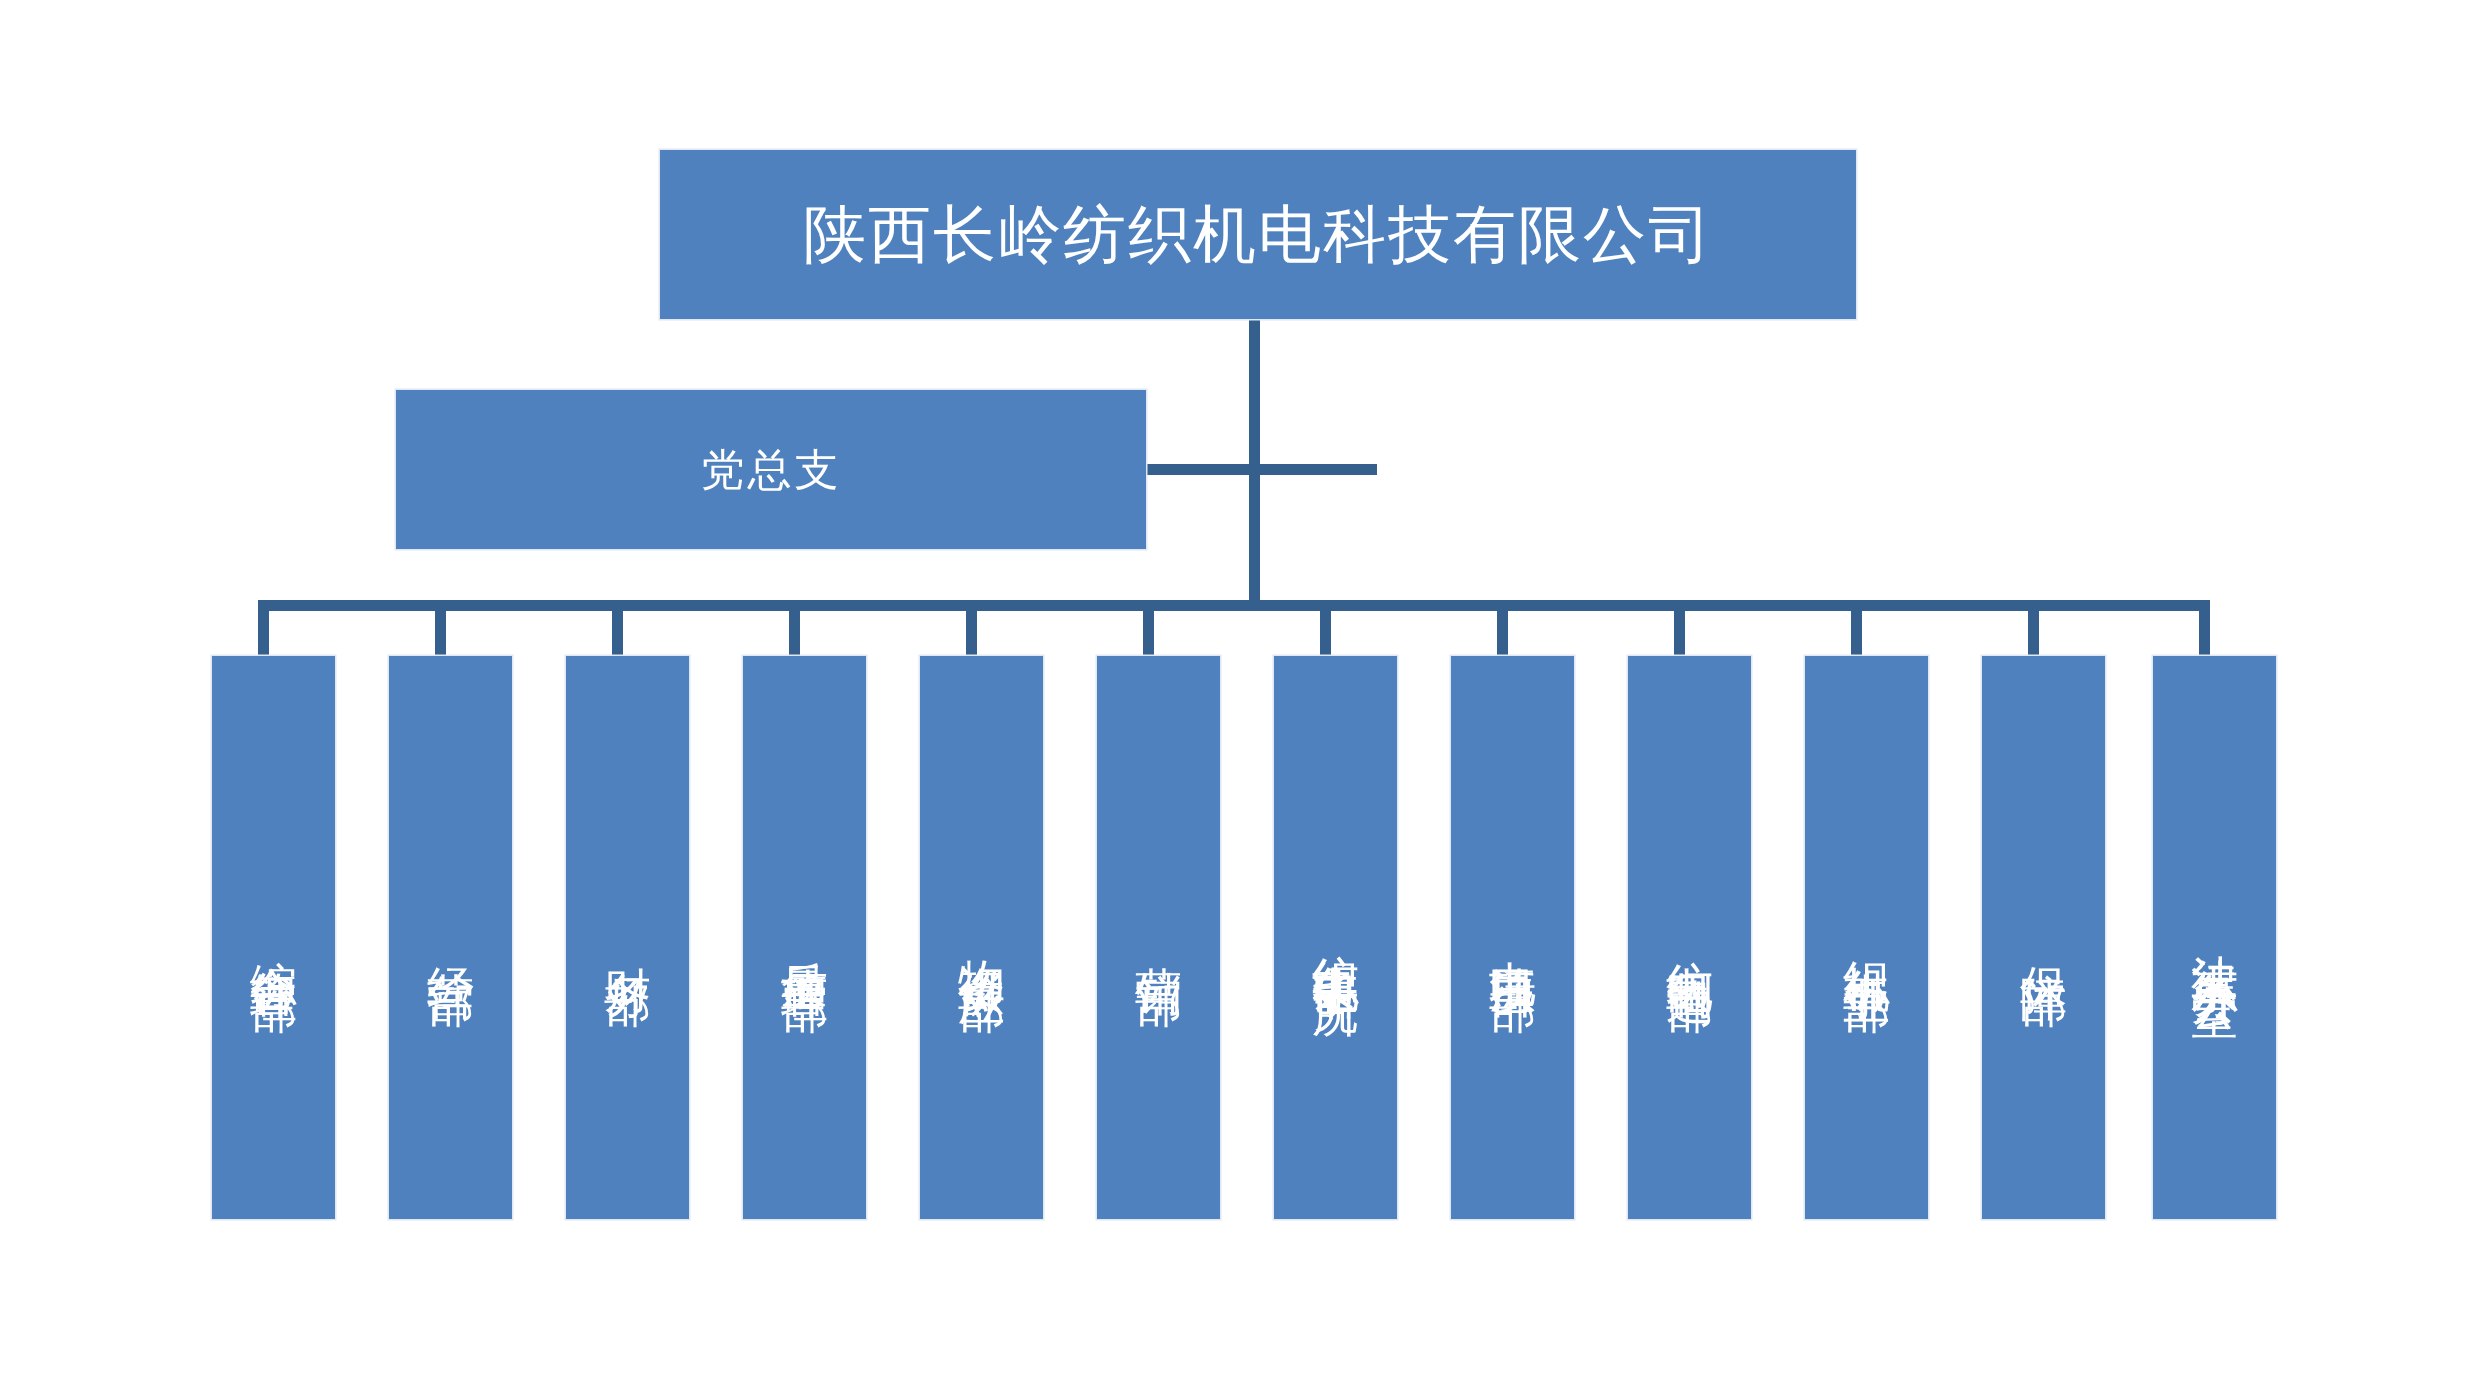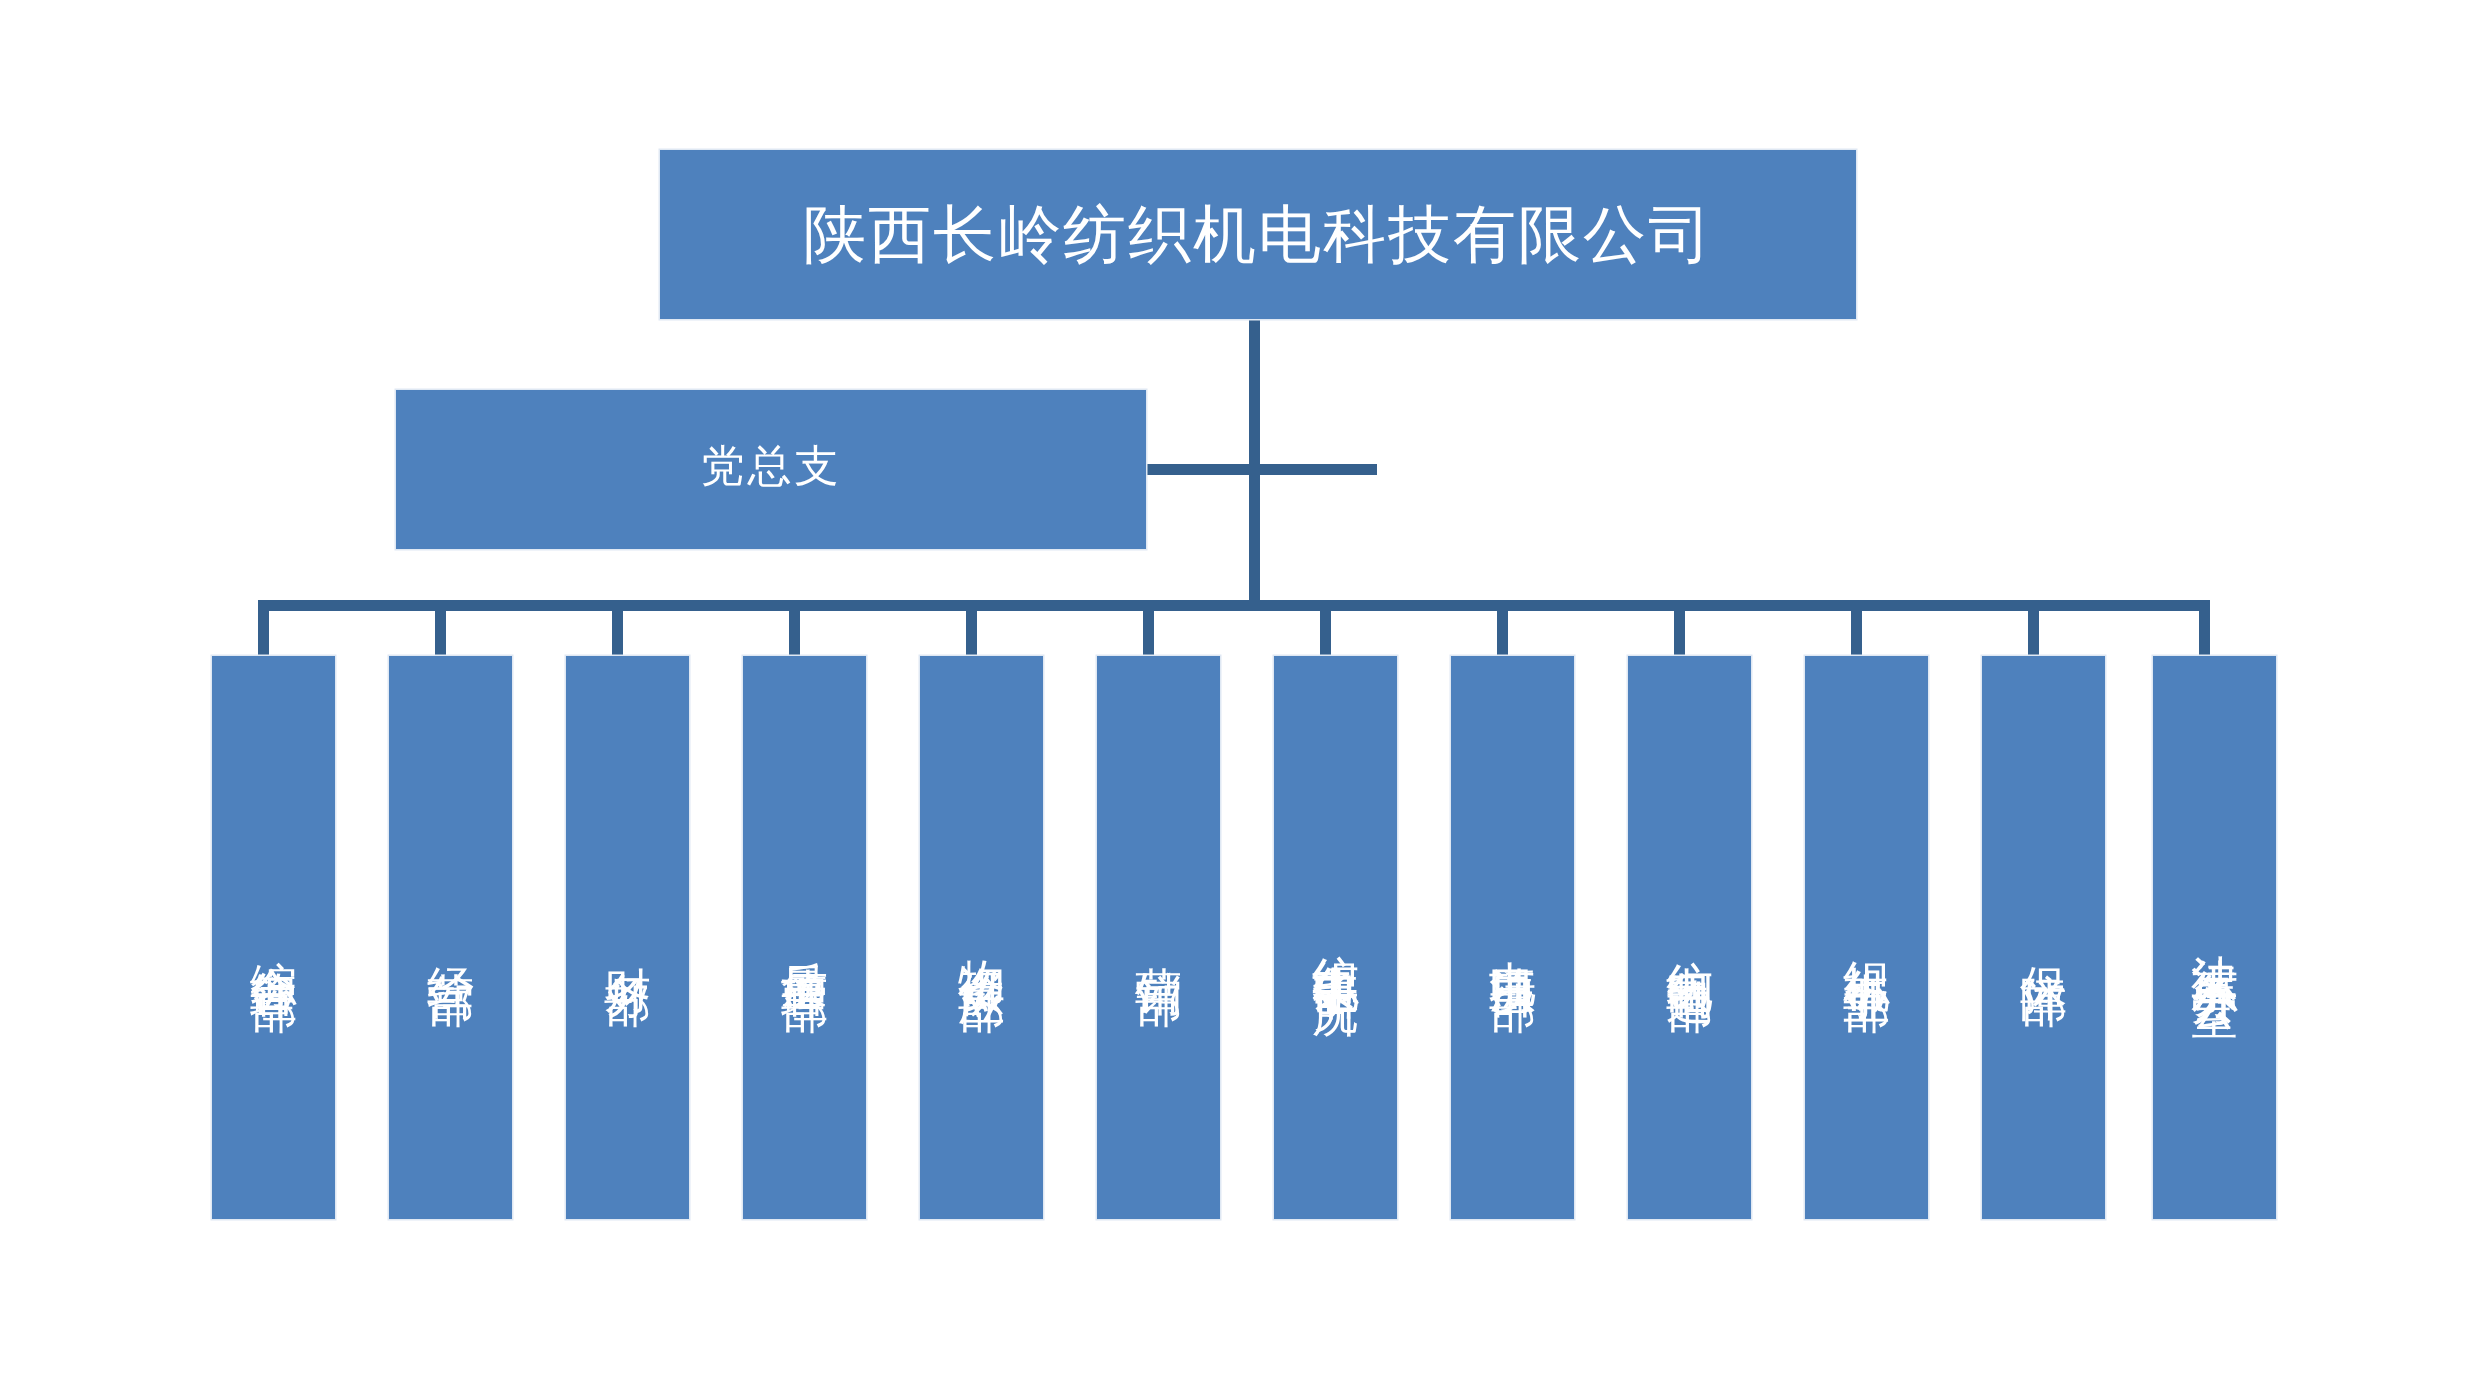--- a/index.html
+++ b/index.html
@@ -55,21 +55,21 @@
   
   .level2 {
     top: 390px;
     height: 159px;
   }
   #party-node  { left: 396px;  width: 750px; }
   #board-node  { left: 1366px; width: 750px; }
   .level2 .node-label {
     font-size: 44px;
     letter-spacing: 3px;
-    font-family: Liberation Mono, monospace;
+    font-family: Liberation Sans, sans-serif;
   }
 
   
   .dept {
     top: 656px;
     height: 563px;
     width: 123px;
     align-items: center;
     justify-content: center;
   }

